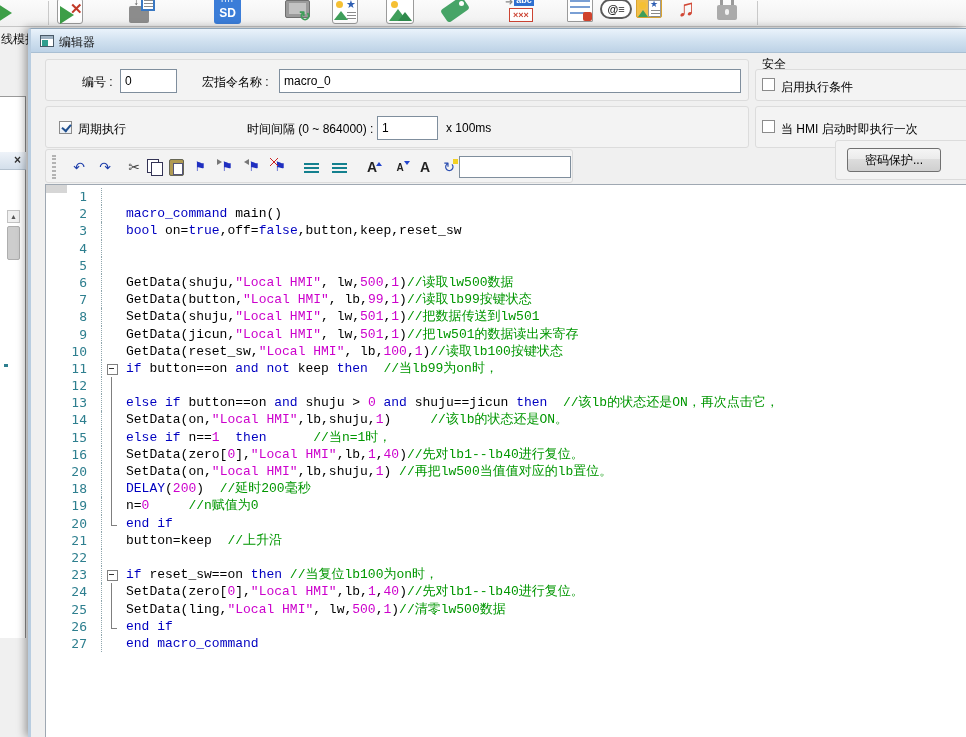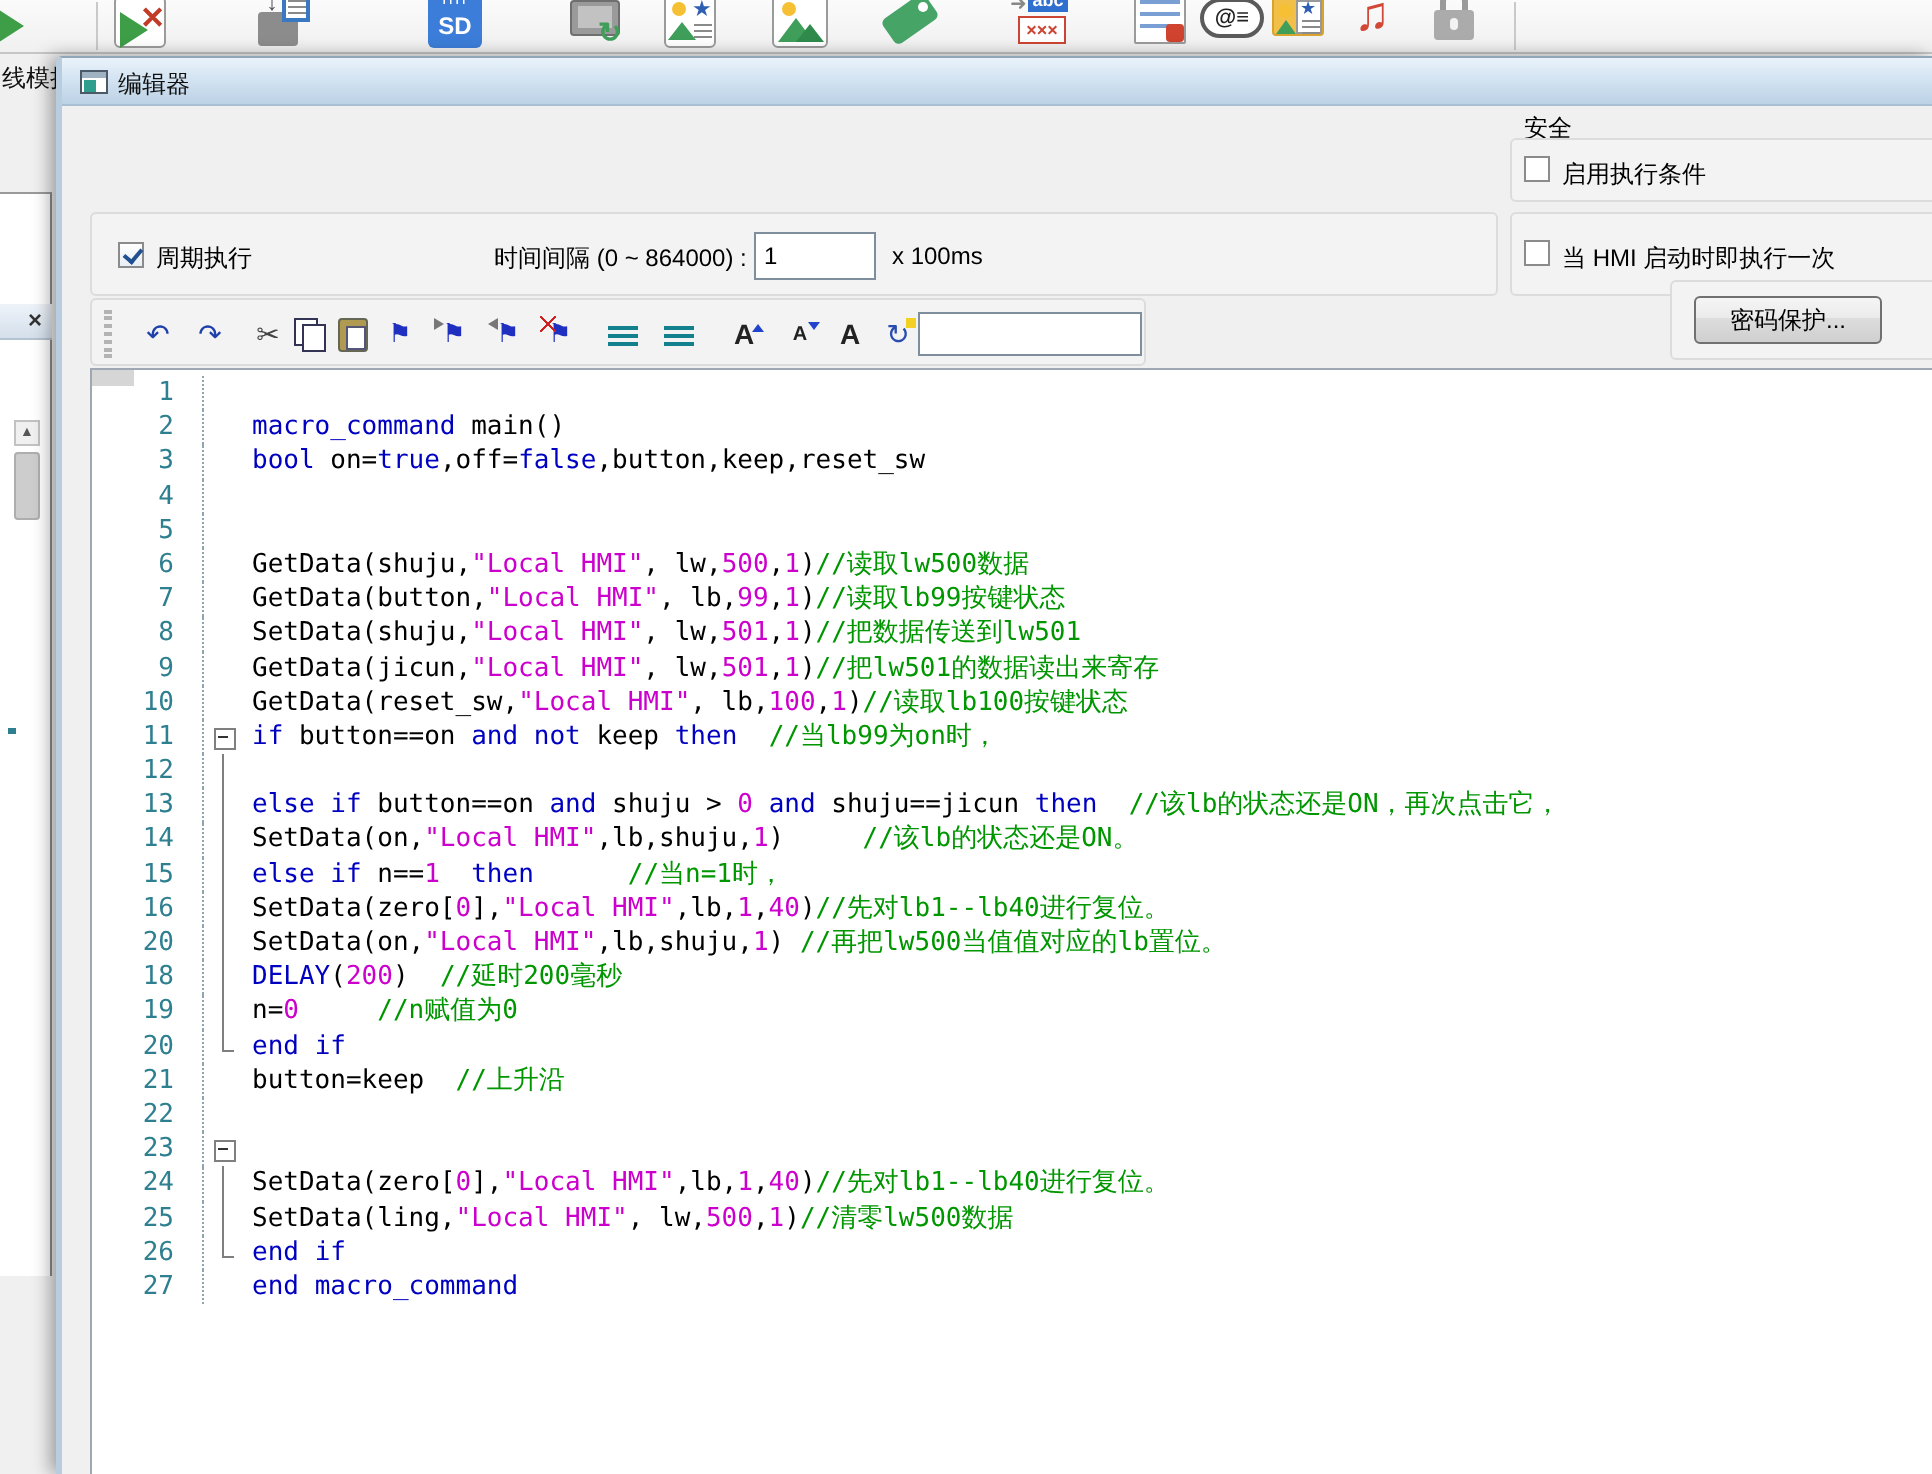--- a/index.html
+++ b/index.html
@@ -86,21 +86,21 @@
   .code-row > * { font:13px/17.2px "DejaVu Sans Mono","Liberation Mono",monospace; }
   .ln { width:56px; flex:none; text-align:right; padding-right:14px; color:var(--ln,#2E7F8F);
     border-right:1px dotted #8fa6ad; }
   .fold { width:24px; flex:none; position:relative; }
   .fold.start::before { content:""; position:absolute; left:5px; top:4px; width:9px; height:9px;
     border:1px solid #7f7f7f; background:#fff; }
   .fold.start::after { content:""; position:absolute; left:7px; top:8px; width:5px; height:1px; background:#333; }
   .fold.line::before { content:""; position:absolute; left:9px; top:0; width:1px; height:100%; background:#7f7f7f; }
   .fold.end::before { content:""; position:absolute; left:9px; top:0; width:1px; height:10px; background:#7f7f7f; }
   .fold.end::after { content:""; position:absolute; left:9px; top:10px; width:6px; height:1px; background:#7f7f7f; }
-  .codetext { white-space:pre; flex:none; color:var(--plain,#000); }
+  .codetext { white-space:pre; flex:none; color:var(--plain,#000);font-family:Liberation Mono, monospace; }
   .tk { color:var(--kw,#0000C0); } .tn { color:var(--lit,#CC00CC); }
   .ts { color:var(--lit,#CC00CC); } .tc { color:var(--com,#009600); }
 
   
   .bgpanel { position:absolute; left:0; top:96px; width:26px; height:542px; background:#fff;
     border-top:1px solid #9a9a9a; border-right:1px solid #8a8a8a; }
   .paneclose { position:absolute; left:0; top:152px; width:26px; height:18px;
     background:linear-gradient(#eef3f9,#d4dfeb); border-bottom:1px solid #b5c2cf;
     font-weight:bold; color:#333; text-align:right; padding-right:5px; line-height:17px; }
   .sb-btn { position:absolute; left:7px; top:210px; width:13px; height:13px; background:#f0f0f0;
@@ -200,20 +200,26 @@
 
 <div id="dialog">
   <div id="titlebar">
     <span class="ticon">
         <u></u>
         <i></i>
       </span>
     <span class="t-text">编辑器</span>
   </div>
 
+  <div class="grp" style="left:14px;top:30px;width:704px;height:42px">
+    <span class="lbl" style="left:36px;top:14px">编号 :</span>
+    <input class="tb-input" style="left: 74px; top: 9px; width: 57px;" value="0">
+    <span class="lbl" style="left:156px;top:14px">宏指令名称 :</span>
+    <input class="tb-input" style="left: 233px; top: 9px; width: 462px;" value="macro_0">
+  </div>
 
   <span class="lbl" style="left:731px;top:27px">安全</span>
   <div class="grp" style="left:724px;top:40px;width:260px;height:32px">
     <span class="cb" style="left:6px;top:8px"></span>
     <span class="lbl" style="left:25px;top:9px">启用执行条件</span>
   </div>
 
   <div class="grp" style="left:14px;top:77px;width:704px;height:42px">
     <span class="cb checked" style="left:13px;top:14px"></span>
     <span class="lbl" style="left:32px;top:14px">周期执行</span>
@@ -362,20 +368,21 @@
           <span class="codetext">button=keep  <span class="tc">//上升沿</span></span>
         </div>
         <div class="code-row">
           <span class="ln">22</span>
           <span class="fold "></span>
           <span class="codetext"></span>
         </div>
         <div class="code-row">
           <span class="ln">23</span>
           <span class="fold start"></span>
+          <span class="codetext"><span class="tk">if</span> reset_sw==on <span class="tk">then</span> <span class="tc">//当复位lb100为on时，</span></span>
         </div>
         <div class="code-row">
           <span class="ln">24</span>
           <span class="fold line"></span>
           <span class="codetext">SetData(zero[<span class="tn">0</span>],<span class="ts">"Local HMI"</span>,lb,<span class="tn">1</span>,<span class="tn">40</span>)<span class="tc">//先对lb1--lb40进行复位。</span></span>
         </div>
         <div class="code-row">
           <span class="ln">25</span>
           <span class="fold line"></span>
           <span class="codetext">SetData(ling,<span class="ts">"Local HMI"</span>, lw,<span class="tn">500</span>,<span class="tn">1</span>)<span class="tc">//清零lw500数据</span></span>

